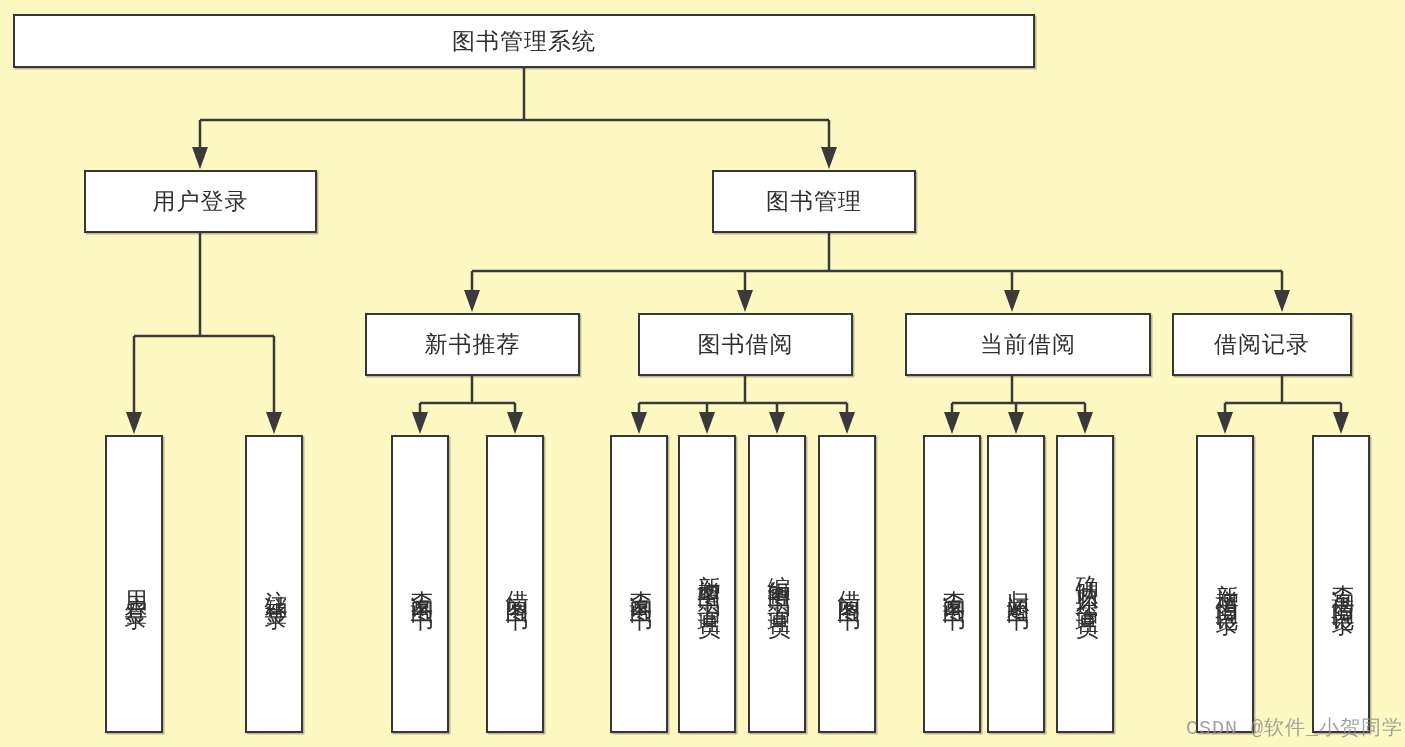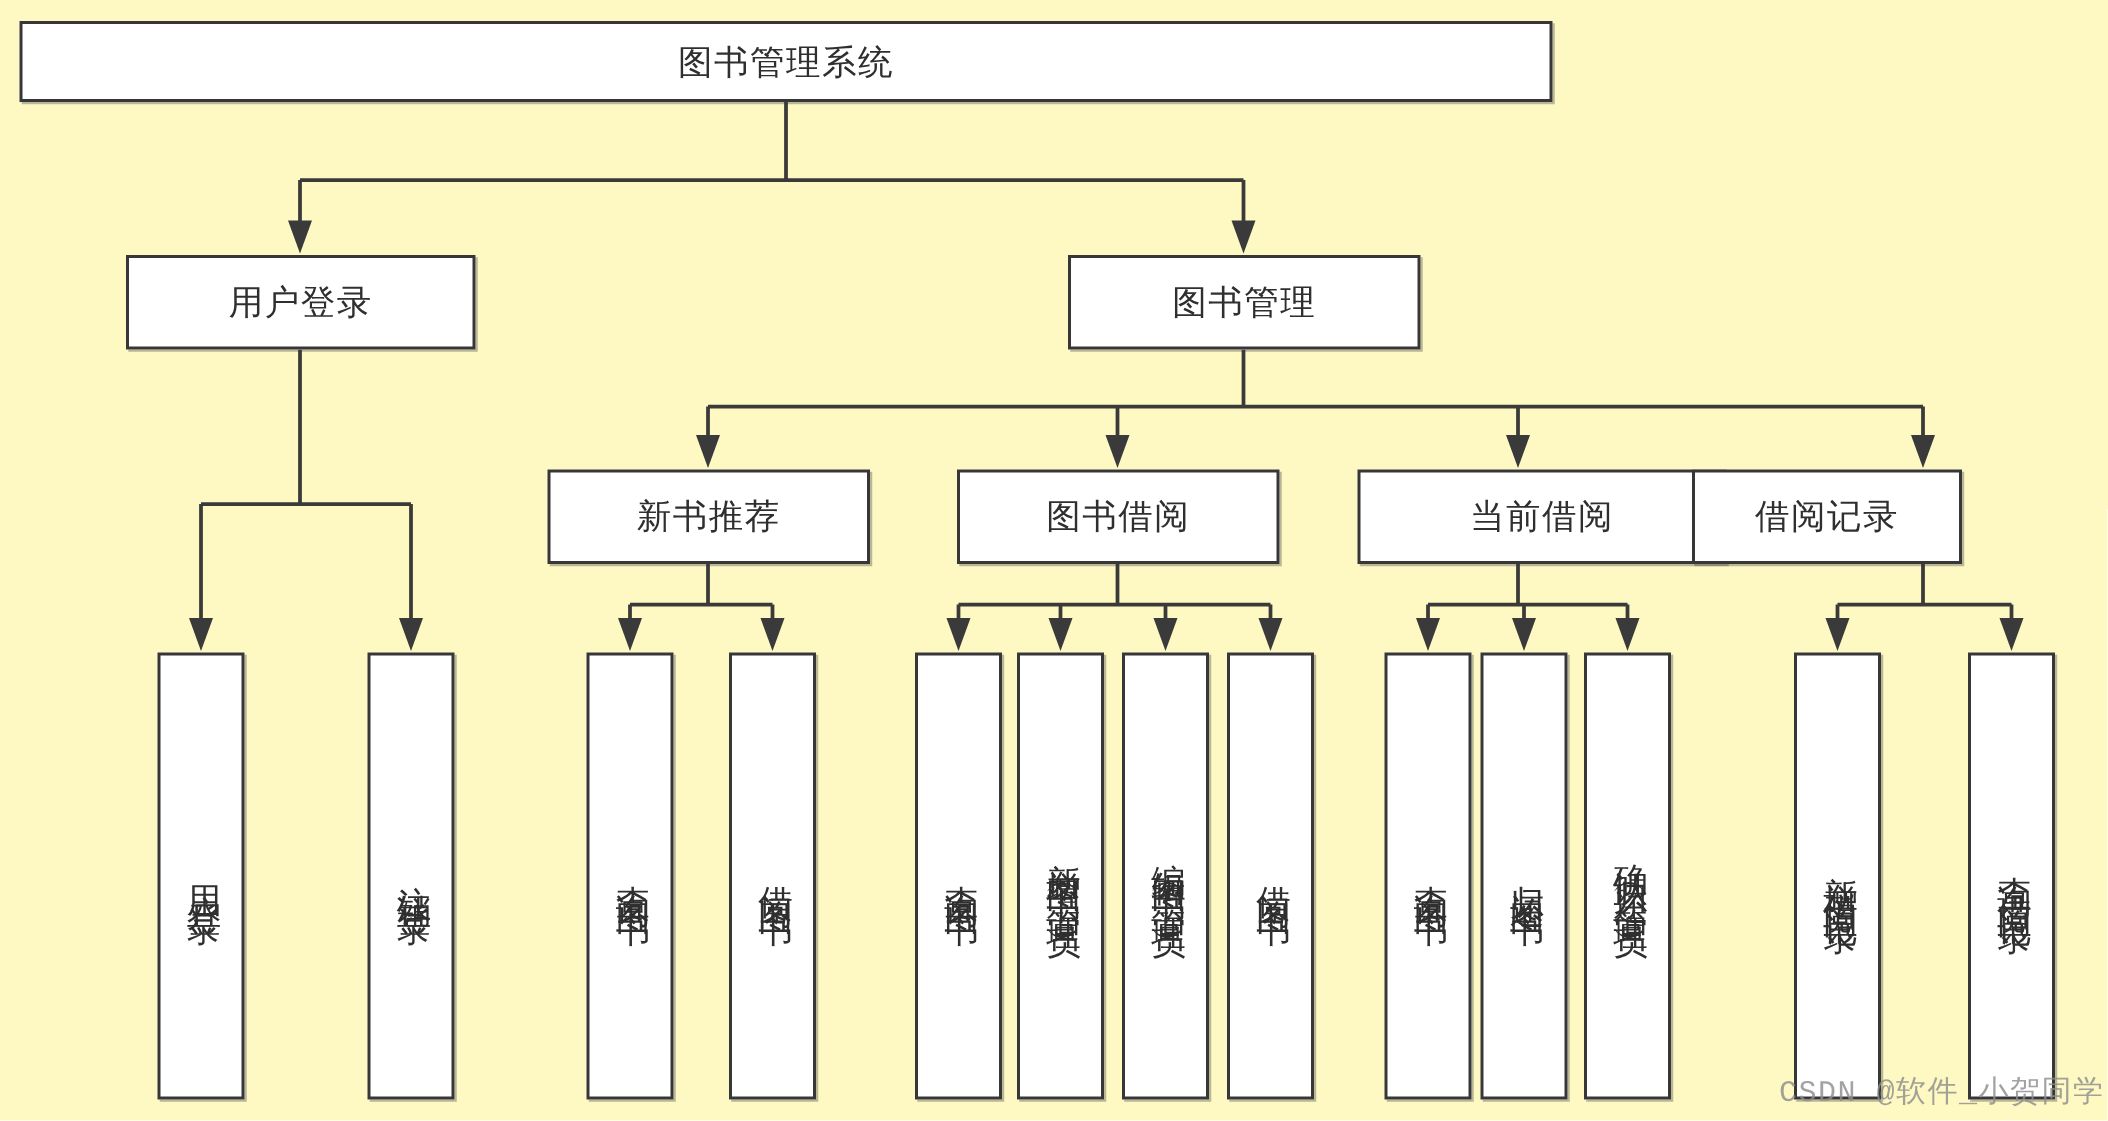--- a/index.html
+++ b/index.html
@@ -94,34 +94,34 @@
     </g>
   </svg>
 
   <div class="node" style="left:13px;top:14px;width:1022px;height:54px">
     <span>图书管理系统</span>
   </div>
 
   <div class="node" style="left:84px;top:170px;width:233px;height:63px">
     <span>用户登录</span>
   </div>
-  <div class="node" style="left:712px;top:170px;width:235px;height:63px">
+  <div class="node" style="left:712px;top:170px;width:204px;height:63px">
     <span>图书管理</span>
   </div>
 
   <div class="node" style="left:365px;top:313px;width:215px;height:63px">
     <span>新书推荐</span>
   </div>
   <div class="node" style="left:638px;top:313px;width:215px;height:63px">
     <span>图书借阅</span>
   </div>
   <div class="node" style="left:905px;top:313px;width:246px;height:63px">
     <span>当前借阅</span>
   </div>
-  <div class="node" style="left:1128px;top:313px;width:180px;height:63px">
+  <div class="node" style="left:1172px;top:313px;width:180px;height:63px">
     <span>借阅记录</span>
   </div>
 
   <div class="node leaf" style="left:105px;top:435px;width:58px;height:298px">
     <span class="vtext">用户登录</span>
   </div>
   <div class="node leaf" style="left:245px;top:435px;width:58px;height:298px">
     <span class="vtext">注销登录</span>
   </div>
 

